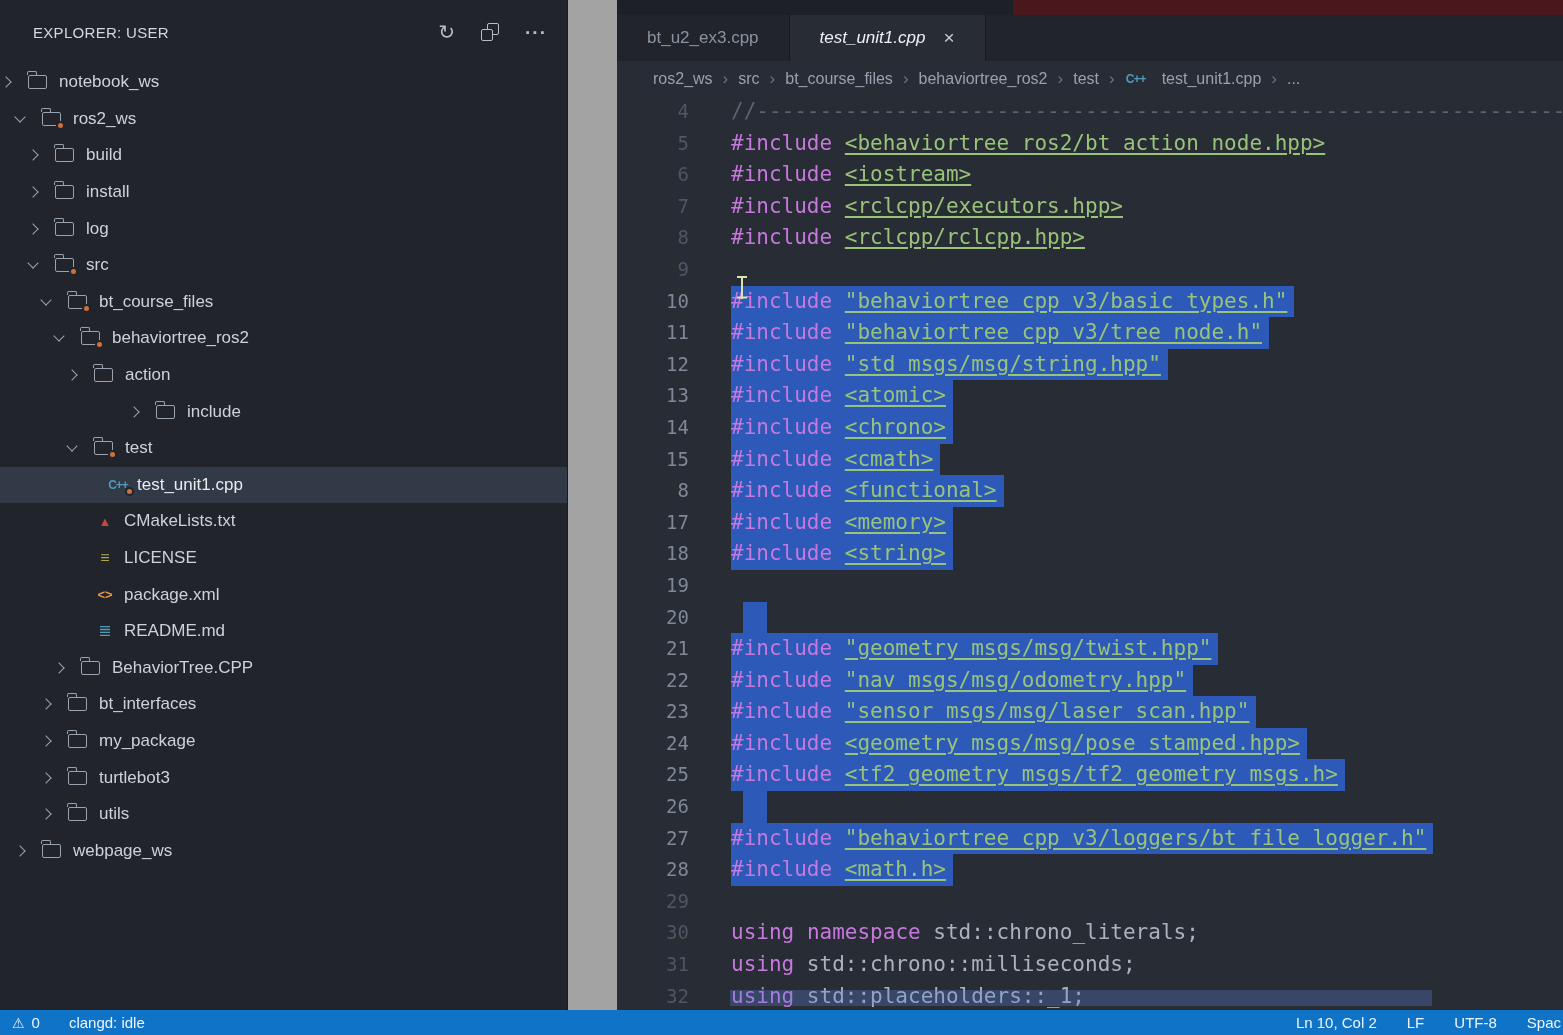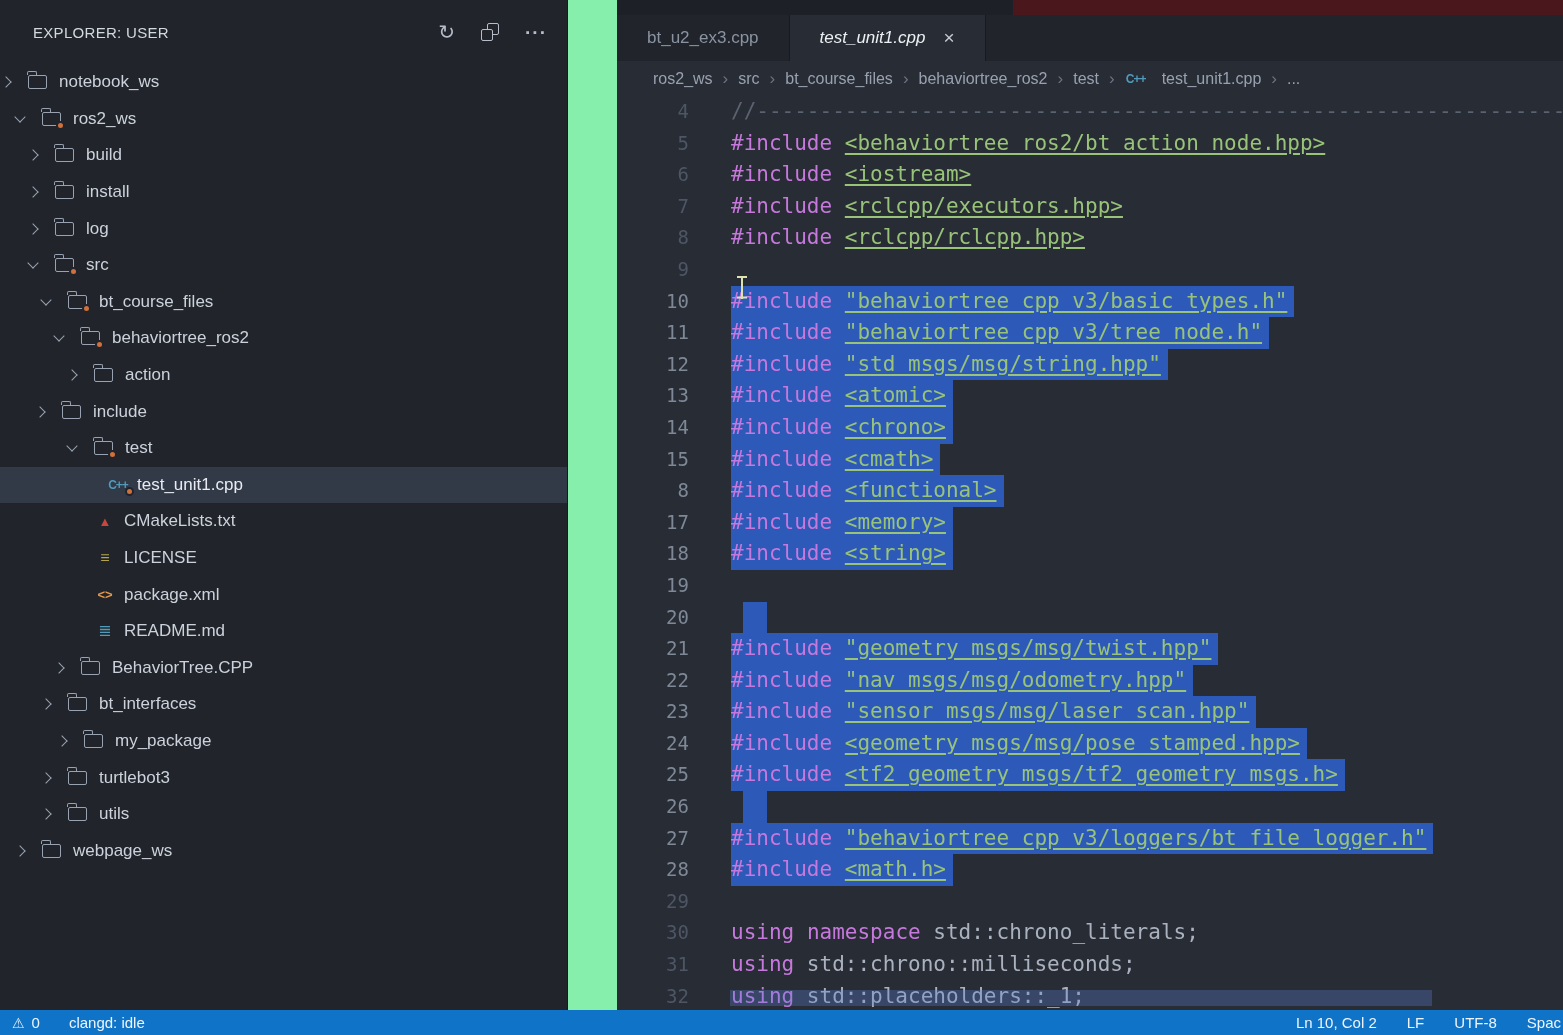--- a/index.html
+++ b/index.html
@@ -1,17 +1,17 @@
 <!DOCTYPE html>
 <html style="--c-selection: #2d5ab8; --c-keyword: #c678dd; --c-string: #98c379; --c-comment: #5c6370; --c-text: #abb2bf; --c-statusbar: #0f74c8; --c-modified: #d0703c; --c-cpp: #519aba;"><head>
 <meta charset="utf-8">
 <style>
   * { box-sizing: border-box; }
   body { margin:0; background:#15171c; font-family:"Liberation Sans",sans-serif; }
-  .app { position:relative; width:1563px; height:1035px; overflow:hidden; background:#86efac; }
+  .app { position:relative; width:1563px; height:1035px; overflow:hidden; background:#a3a3a3; }
 
   
   .sidebar { position:absolute; left:0; top:0; width:568px; height:1010px; background:#21252b; border-right:1px solid #171a1f; overflow:hidden; }
   .sb-header { display:flex; align-items:center; height:64px; padding:0 20px 0 33px; }
   .sb-title { font-size:15px; color:#d4d9e0; letter-spacing:.3px; }
   .sb-tools { margin-left:auto; display:flex; align-items:center; gap:26px; }
   .tool { color:#b6bdc9; font-size:20px; cursor:pointer; line-height:1; }
   .icon-collapse { position:relative; width:18px; height:18px; display:inline-block; }
   .icon-collapse::before { content:""; position:absolute; right:0; top:0; width:10px; height:10px; border:1.6px solid #b6bdc9; border-radius:2px; }
   .icon-collapse::after  { content:""; position:absolute; left:0; bottom:0; width:10px; height:10px; border:1.6px solid #b6bdc9; border-radius:2px; background:#21252b; }
@@ -153,21 +153,21 @@
           </span>
           <span class="tree-label">behaviortree_ros2</span>
         </div>
         <div class="tree-row" style="padding-left: 66px;">
           <span class="chev right">
             <i></i>
           </span>
           <span class="icon-folder"></span>
           <span class="tree-label">action</span>
         </div>
-        <div class="tree-row" style="padding-left: 34px;">
+        <div class="tree-row" style="padding-left: 96px; margin-left: 32px;">
           <span class="chev right">
             <i></i>
           </span>
           <span class="icon-folder"></span>
           <span class="tree-label">include</span>
         </div>
         <div class="tree-row" style="padding-left: 66px;">
           <span class="chev down">
             <i></i>
           </span>
@@ -208,21 +208,21 @@
           <span class="icon-folder"></span>
           <span class="tree-label">BehaviorTree.CPP</span>
         </div>
         <div class="tree-row" style="padding-left: 40px;">
           <span class="chev right">
             <i></i>
           </span>
           <span class="icon-folder"></span>
           <span class="tree-label">bt_interfaces</span>
         </div>
-        <div class="tree-row" style="padding-left: 56px;">
+        <div class="tree-row" style="padding-left: 40px;">
           <span class="chev right">
             <i></i>
           </span>
           <span class="icon-folder"></span>
           <span class="tree-label">my_package</span>
         </div>
         <div class="tree-row" style="padding-left: 40px;">
           <span class="chev right">
             <i></i>
           </span>

